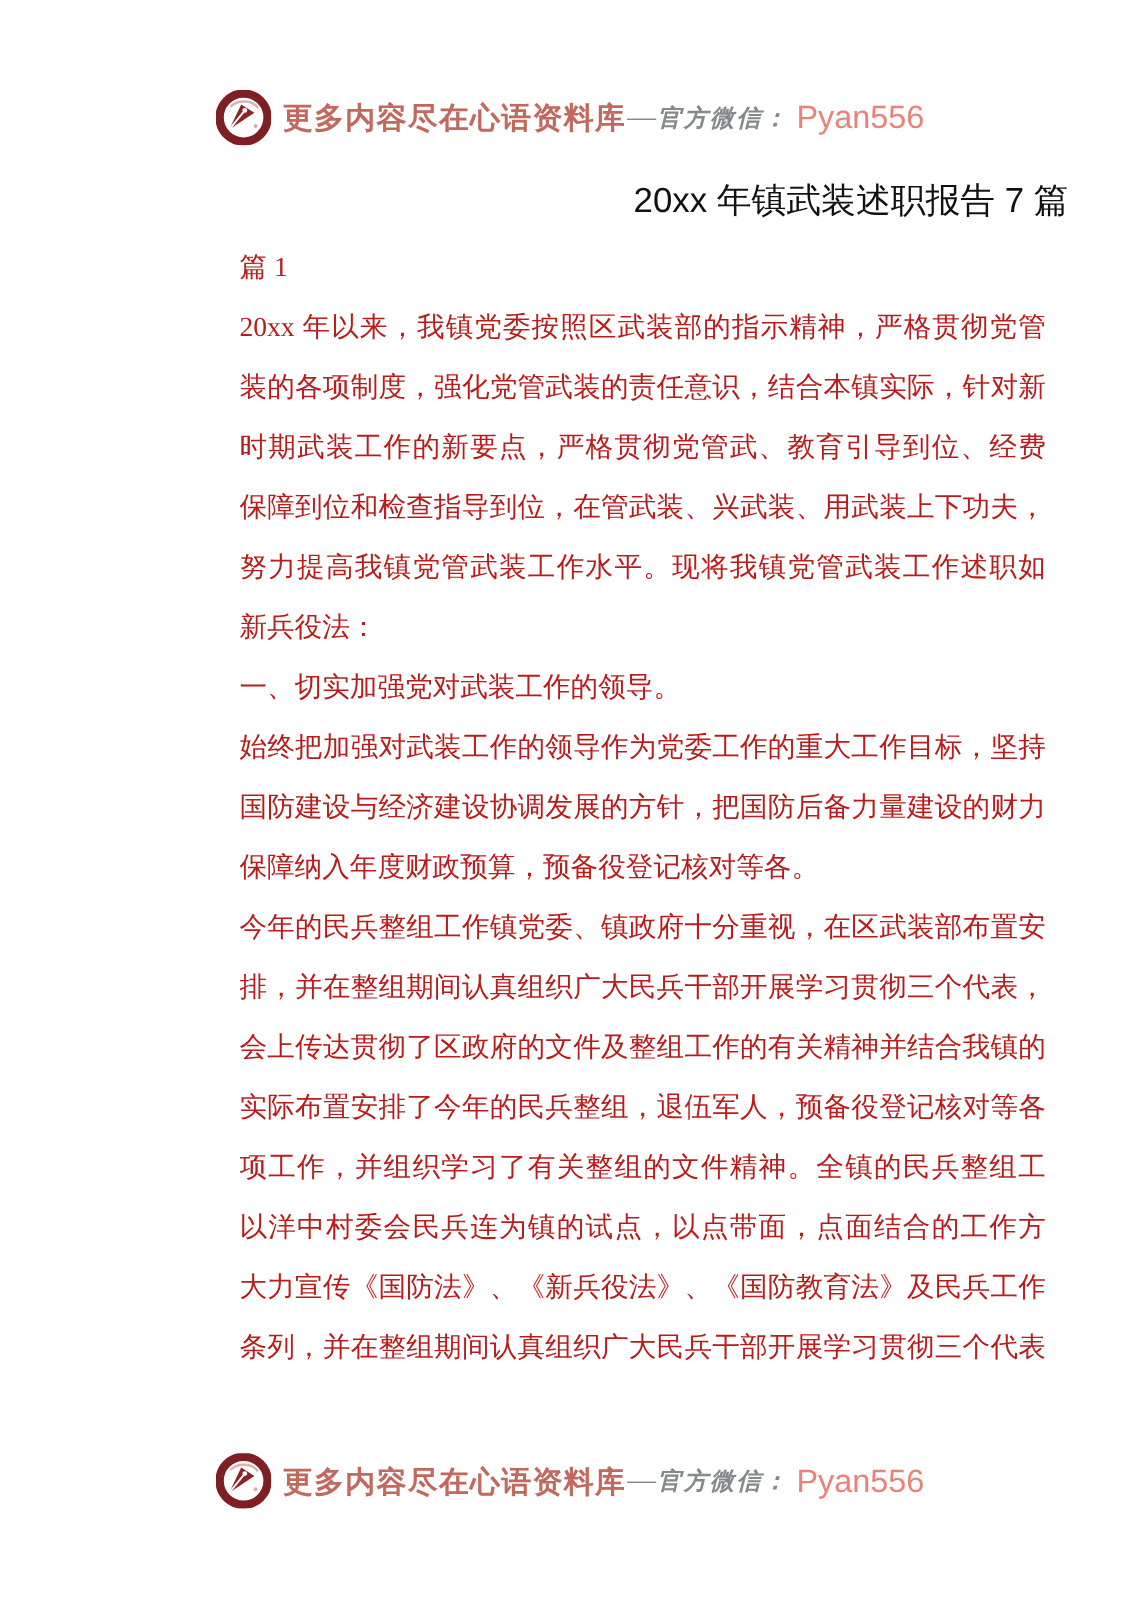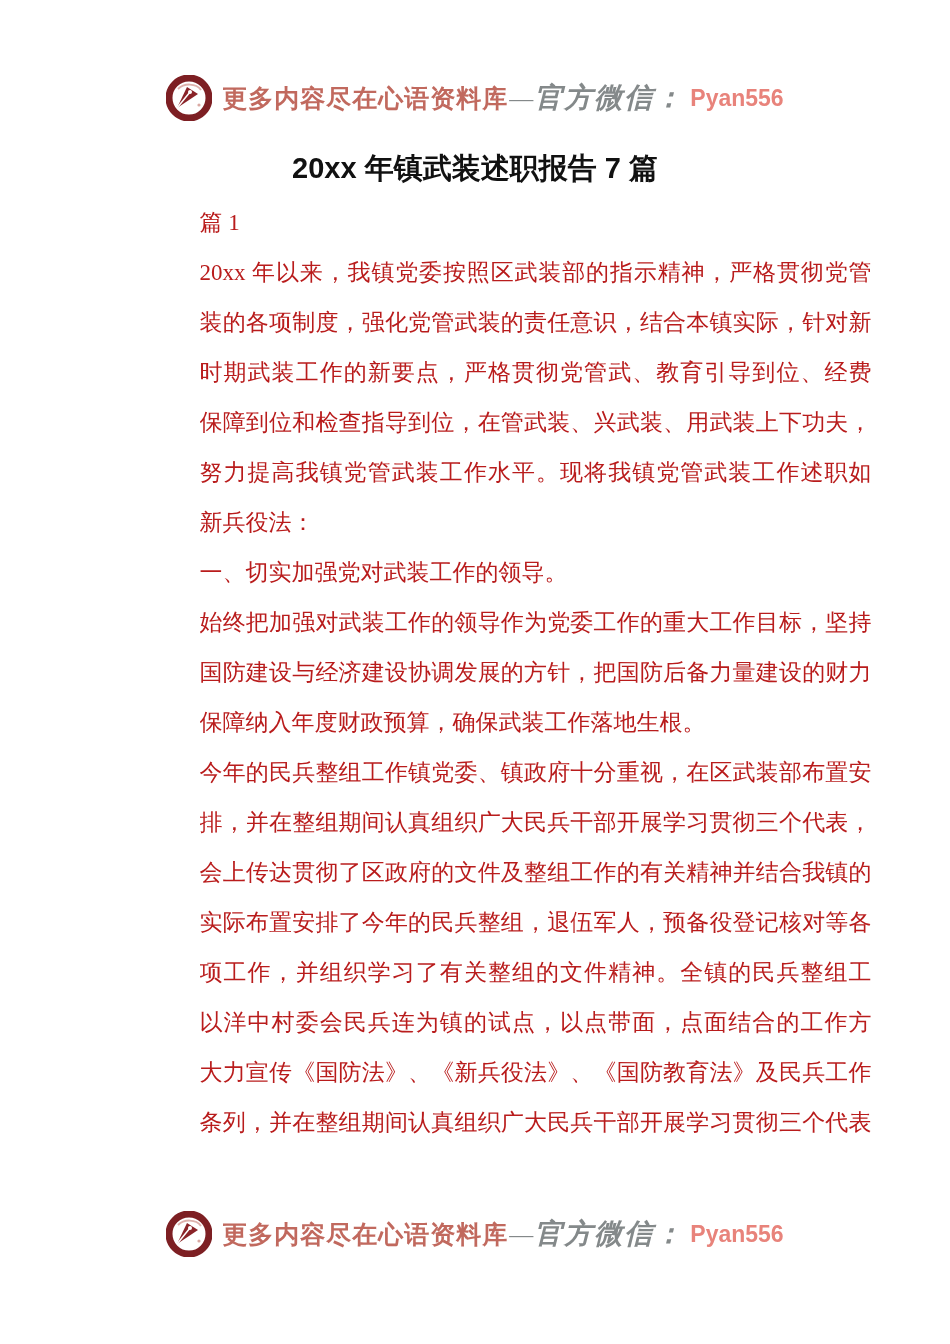--- a/index.html
+++ b/index.html
@@ -38,45 +38,44 @@
     font-weight: 600;
     letter-spacing: 1px;
     color: #c1695e;
   }
   .banner .sep {
     font-size: 24px;
     color: #84898a;
     margin: 0 1px;
   }
   .banner .label {
-    font-size: 28px;
+    font-size: 20px;
     font-style: italic;
     font-weight: 600;
     letter-spacing: 2px;
     color: #84898a;
     text-align: right;
   }
   .banner .wechat-id {
-    font-size: 23px;
+    font-size: 27px;
     margin-left: 6px;
     font-family: "Liberation Sans", "DejaVu Sans", sans-serif;
     color: #e8837b;
-    font-weight: bold;
   }
 
   
   .doc-title {
     position: absolute;
     top: 148px;
     left: 0;
     width: 100%;
     margin: 0;
-    text-align: center;
+    text-align: right;
     font-family: "Liberation Sans", "DejaVu Sans", sans-serif;
-    font-weight: 700;
+    font-weight: 400;
     font-size: 29px;
     line-height: 40px;
     color: #111111;
   }
 
   
   .doc-body {
     position: absolute;
     top: 198px;
     left: 140px;
@@ -124,21 +123,21 @@
       <div class="line para-end">篇 1</div>
       <div class="line">20xx 年以来，我镇党委按照区武装部的指示精神，严格贯彻党管武</div>
       <div class="line">装的各项制度，强化党管武装的责任意识，结合本镇实际，针对新</div>
       <div class="line">时期武装工作的新要点，严格贯彻党管武、教育引导到位、经费</div>
       <div class="line">保障到位和检查指导到位，在管武装、兴武装、用武装上下功夫，</div>
       <div class="line">努力提高我镇党管武装工作水平。现将我镇党管武装工作述职如下，</div>
       <div class="line para-end">新兵役法：</div>
       <div class="line para-end">一、切实加强党对武装工作的领导。</div>
       <div class="line">始终把加强对武装工作的领导作为党委工作的重大工作目标，坚持</div>
       <div class="line">国防建设与经济建设协调发展的方针，把国防后备力量建设的财力</div>
-      <div class="line para-end">保障纳入年度财政预算，确保武装工作落地生根。</div>
+      <div class="line para-end">保障纳入年度财政预算，预备役登记核对等各。</div>
       <div class="line">今年的民兵整组工作镇党委、镇政府十分重视，在区武装部布置安</div>
       <div class="line">排，并在整组期间认真组织广大民兵干部开展学习贯彻三个代表，在</div>
       <div class="line">会上传达贯彻了区政府的文件及整组工作的有关精神并结合我镇的</div>
       <div class="line">实际布置安排了今年的民兵整组，退伍军人，预备役登记核对等各</div>
       <div class="line">项工作，并组织学习了有关整组的文件精神。全镇的民兵整组工作，</div>
       <div class="line">以洋中村委会民兵连为镇的试点，以点带面，点面结合的工作方针。</div>
       <div class="line">大力宣传《国防法》、《新兵役法》、《国防教育法》及民兵工作</div>
       <div class="line">条列，并在整组期间认真组织广大民兵干部开展学习贯彻三个代表</div>
     </div>
 

